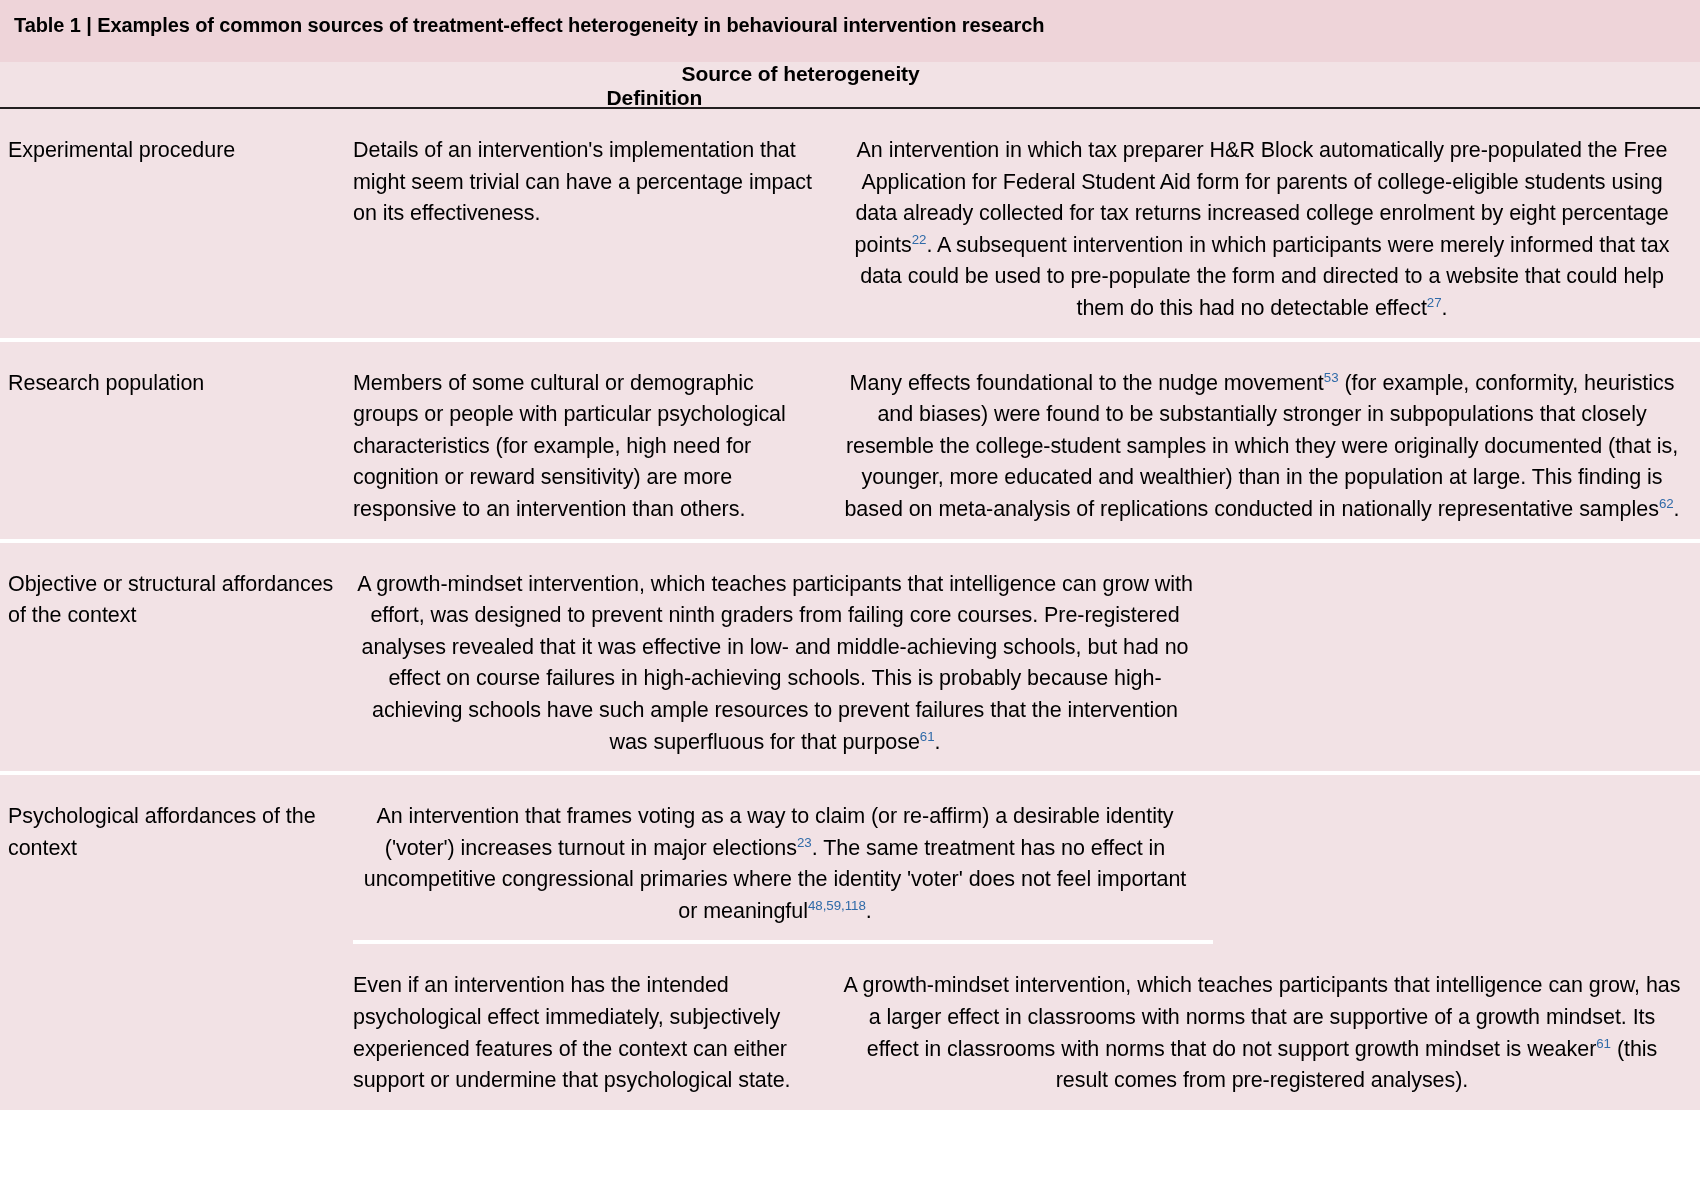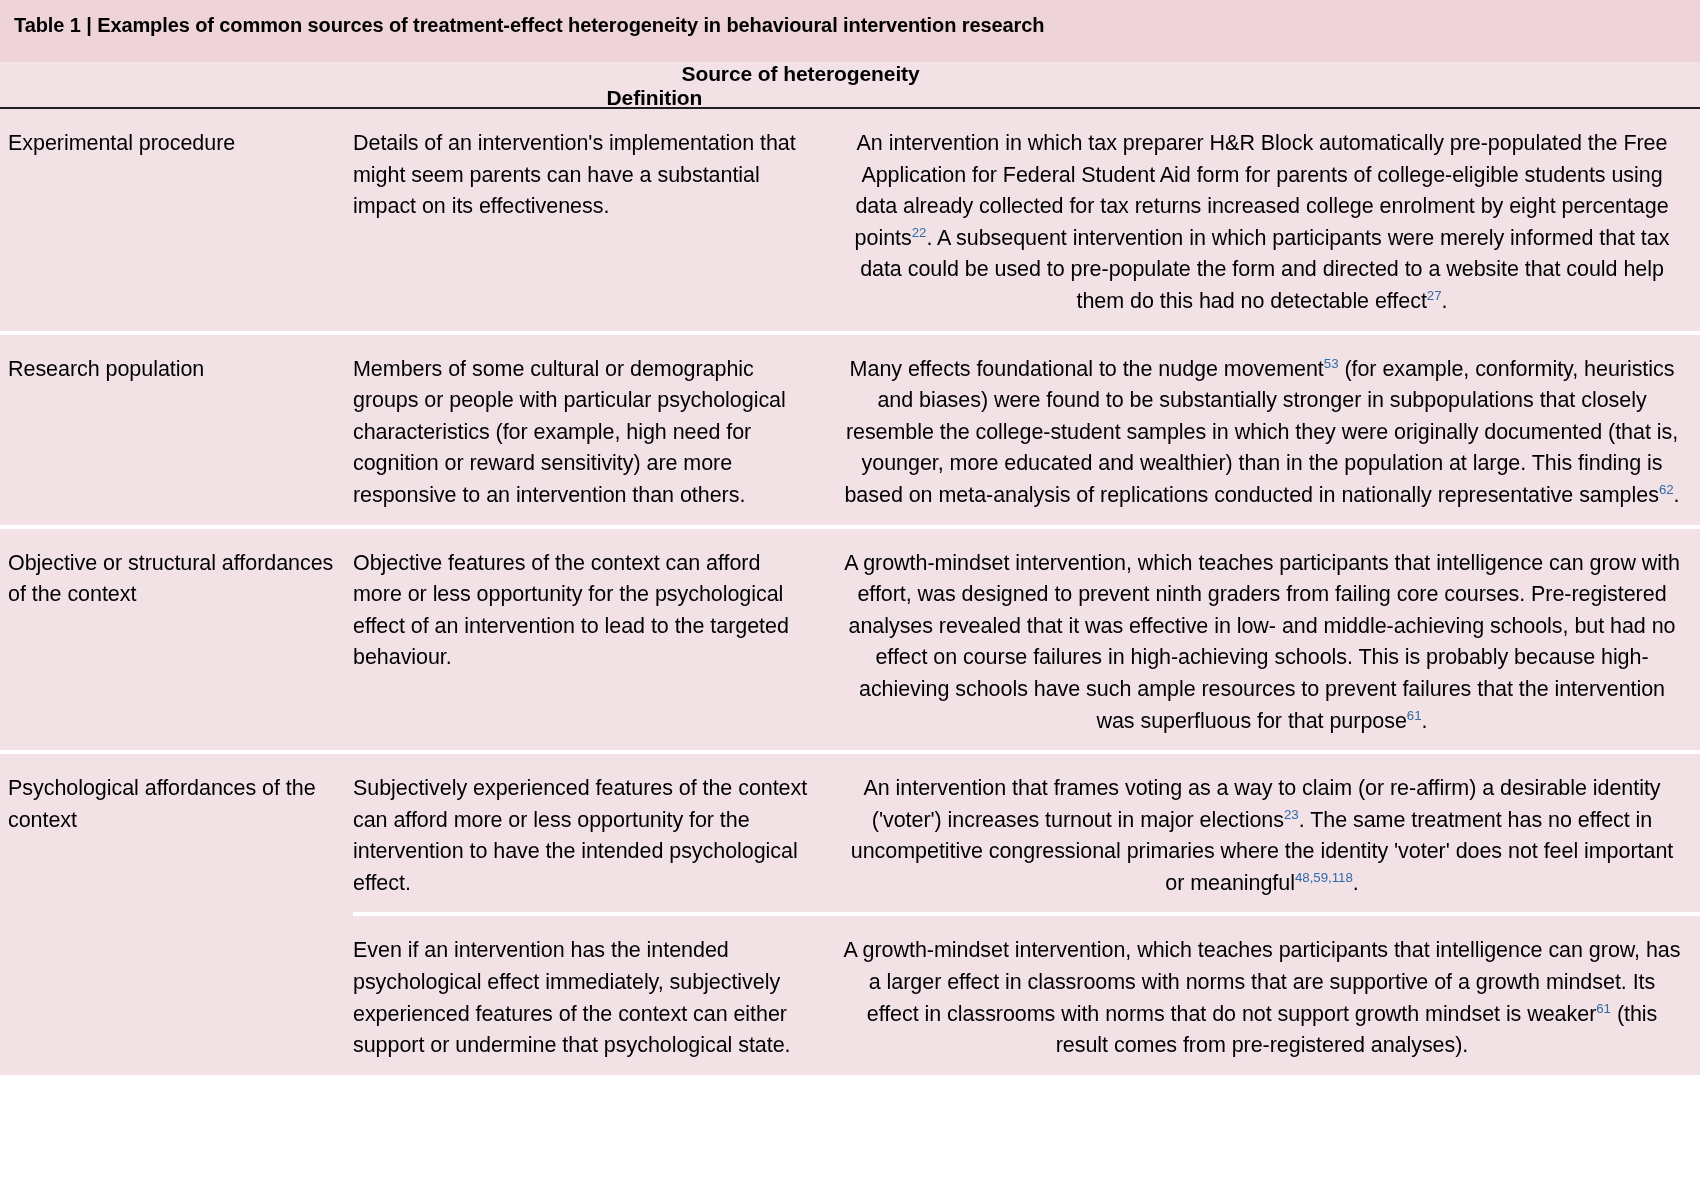--- a/index.html
+++ b/index.html
@@ -73,21 +73,21 @@
   .row.split-top .cell-def,
   .row.split-top .cell-ex {
     border-bottom: 4px solid #ffffff;
   }
 
   .cell {
     box-sizing: border-box;
     font-size: 21.5px;
     line-height: 31.6px;
     letter-spacing: -0.05px;
-    padding-top: 19px;
+    padding-top: 26px;
     padding-bottom: 13px;
   }
   .cell-src {
     width: 353px;
     padding-left: 8px;
     padding-right: 14px;
   }
   .cell-def {
     width: 487px;
     padding-left: 0px;
@@ -121,36 +121,34 @@
 
   <div class="col-head-row">
     <div class="col-head col-head-src">Source of heterogeneity</div>
     <div class="col-head col-head-def">Definition</div>
     <div class="col-head col-head-ex">Examples</div>
   </div>
 
   <div class="tbody">
       <div class="row">
         <div class="cell cell-src">Experimental procedure</div>
-        <div class="cell cell-def">Details of an intervention's implementation that might seem parents can have a substantial impact on its effectiveness.</div>
+        <div class="cell cell-def">Details of an intervention's implementation that might seem trivial can have a percentage impact on its effectiveness.</div>
         <div class="cell cell-ex"><span>An intervention in which tax preparer H&amp;R Block automatically pre-populated the Free Application for Federal Student Aid form for parents of college-eligible students using data already collected for tax returns increased college enrolment by eight percentage points</span><sup>22</sup><span>. A subsequent intervention in which participants were merely informed that tax data could be used to pre-populate the form and directed to a website that could help them do this had no detectable effect</span><sup>27</sup><span>.</span></div>
       </div>
       <div class="row">
         <div class="cell cell-src">Research population</div>
         <div class="cell cell-def">Members of some cultural or demographic groups or people with particular psychological characteristics (for example, high need for cognition or reward sensitivity) are more responsive to an intervention than others.</div>
         <div class="cell cell-ex"><span>Many effects foundational to the nudge movement</span><sup>53</sup><span> (for example, conformity, heuristics and biases) were found to be substantially stronger in subpopulations that closely resemble the college-student samples in which they were originally documented (that is, younger, more educated and wealthier) than in the population at large. This finding is based on meta-analysis of replications conducted in nationally representative samples</span><sup>62</sup><span>.</span></div>
       </div>
       <div class="row">
         <div class="cell cell-src">Objective or structural affordances of the context</div>
-        <div class="cell cell-def">Objective features of the context can afford more or less opportunity for the psychological effect of an intervention to lead to the targeted behaviour.</div>
         <div class="cell cell-ex"><span>A growth-mindset intervention, which teaches participants that intelligence can grow with effort, was designed to prevent ninth graders from failing core courses. Pre-registered analyses revealed that it was effective in low- and middle-achieving schools, but had no effect on course failures in high-achieving schools. This is probably because high-achieving schools have such ample resources to prevent failures that the intervention was superfluous for that purpose</span><sup>61</sup><span>.</span></div>
       </div>
       <div class="row split-top">
         <div class="cell cell-src">Psychological affordances of the context</div>
-        <div class="cell cell-def">Subjectively experienced features of the context can afford more or less opportunity for the intervention to have the intended psychological effect.</div>
         <div class="cell cell-ex"><span>An intervention that frames voting as a way to claim (or re-affirm) a desirable identity ('voter') increases turnout in major elections</span><sup>23</sup><span>. The same treatment has no effect in uncompetitive congressional primaries where the identity 'voter' does not feel important or meaningful</span><sup>48,59,118</sup><span>.</span></div>
       </div>
       <div class="row last">
         <div class="cell cell-src"></div>
         <div class="cell cell-def">Even if an intervention has the intended psychological effect immediately, subjectively experienced features of the context can either support or undermine that psychological state.</div>
         <div class="cell cell-ex"><span>A growth-mindset intervention, which teaches participants that intelligence can grow, has a larger effect in classrooms with norms that are supportive of a growth mindset. Its effect in classrooms with norms that do not support growth mindset is weaker</span><sup>61</sup><span> (this result comes from pre-registered analyses).</span></div>
       </div>
     </div>
 
 </div>

